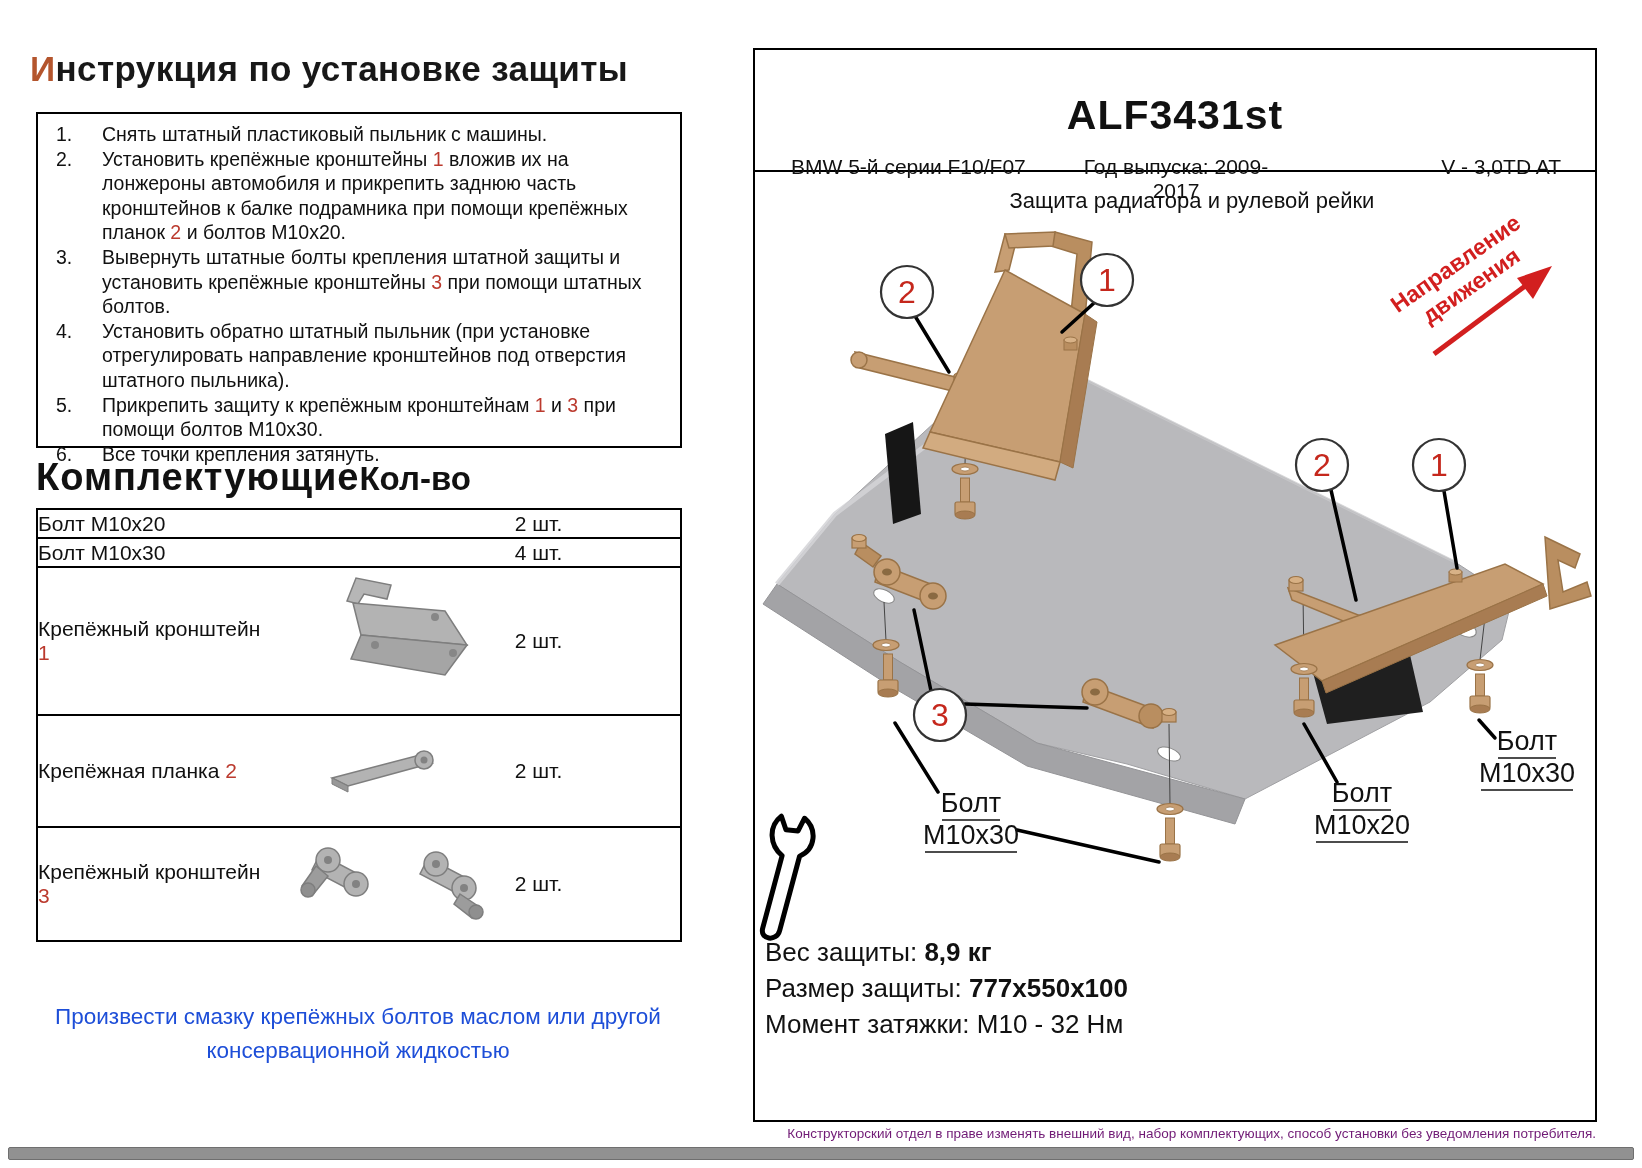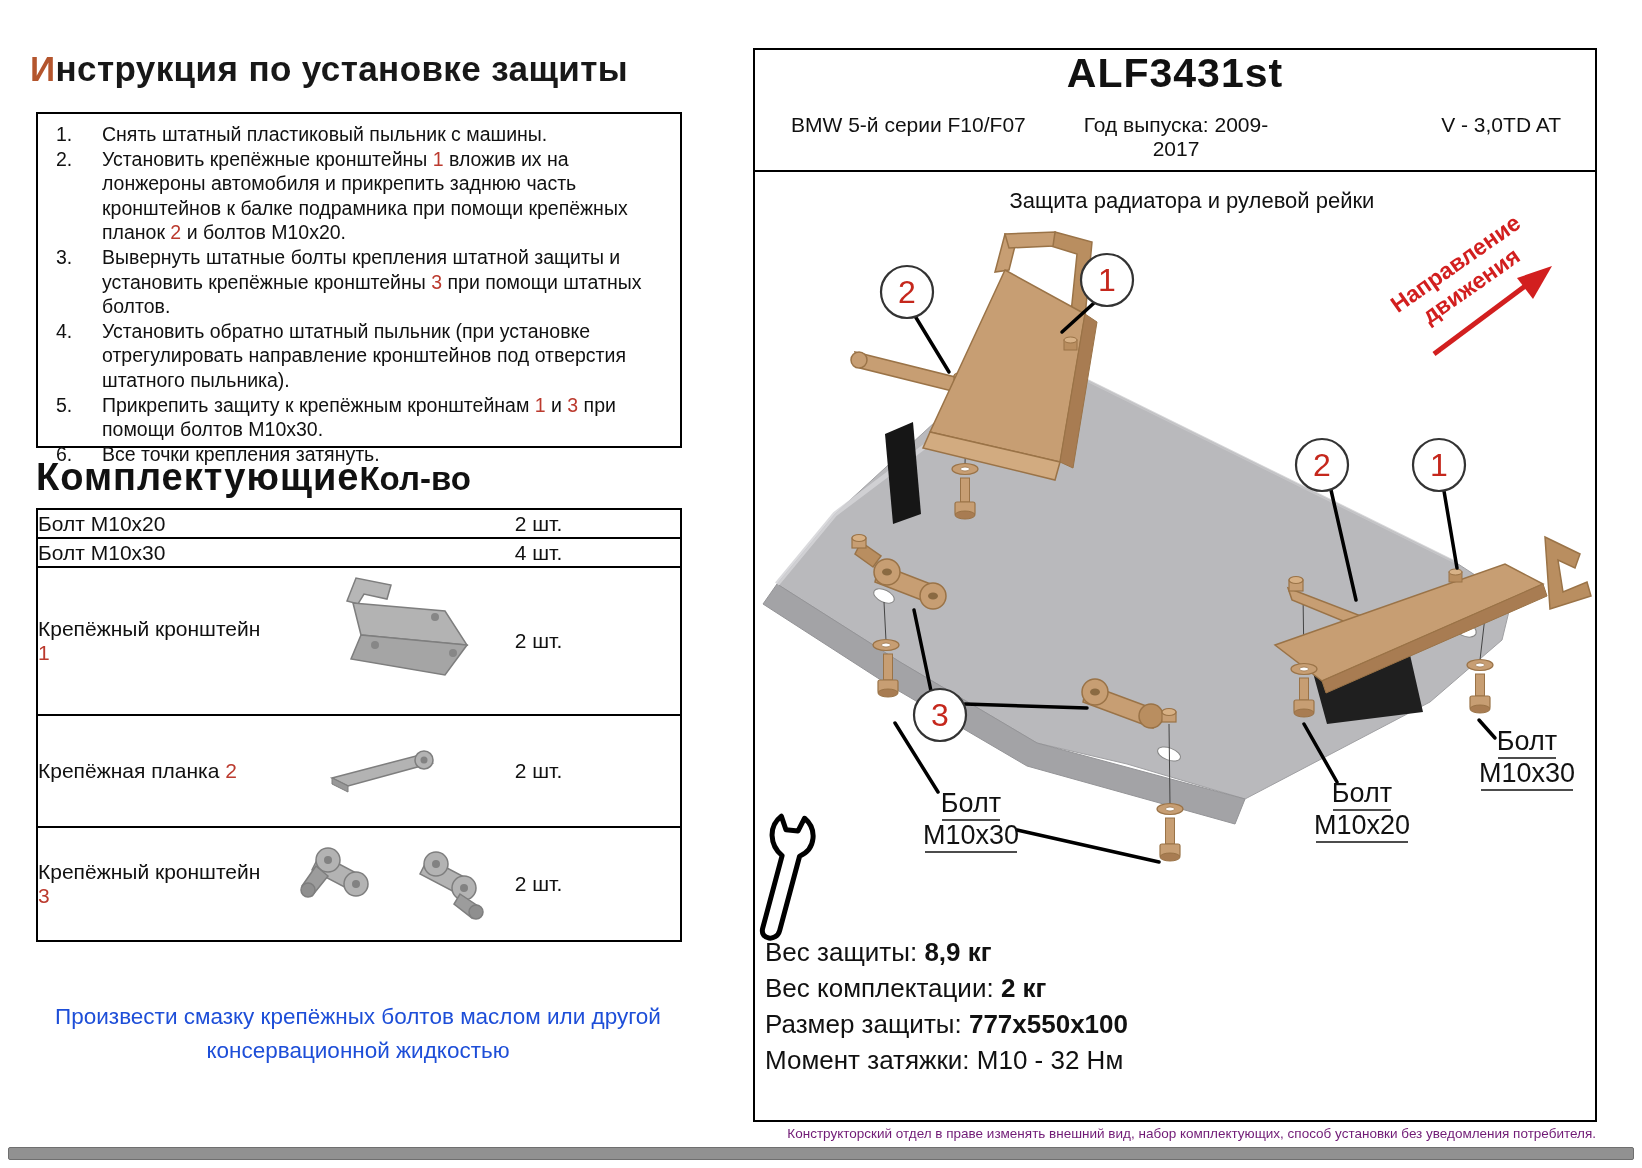--- a/index.html
+++ b/index.html
@@ -28,21 +28,21 @@
   td.qty{width:110px;padding-left:2px;}
   tr.r-small td{height:27px;}
   tr.r-b1 td{height:146px;}
   tr.r-b2 td{height:110px;}
   tr.r-b3 td{height:112px;}
   .note{position:absolute;left:28px;top:1000px;width:660px;text-align:center;font-size:22.5px;
         line-height:1.5;color:#1d4ed8;}
   
   .panel{position:absolute;left:753px;top:48px;width:844px;height:1074px;border:2px solid #000;box-sizing:border-box;}
   .panel-header{position:absolute;left:0;top:0;right:0;height:120px;border-bottom:2px solid #000;}
-  .code{text-align:center;font-size:41px;font-weight:bold;letter-spacing:1px;padding-top:0;}
+  .code{text-align:center;font-size:41px;font-weight:bold;letter-spacing:1px;padding-top:10px;margin-top:32px;}
   .hrow{display:flex;padding:16px 34px 0 36px;font-size:21px;}
   .hrow .h-car{flex:1.2;text-align:left;}
   .hrow .h-year{flex:1;text-align:center;}
   .hrow .h-eng{flex:1.2;text-align:right;}
   .drawing{position:absolute;left:0;top:122px;width:840px;height:948px;}
   .drawing svg{display:block;}
   .drawing text{font-family:"Liberation Sans","DejaVu Sans",sans-serif;}
   .specs{position:absolute;left:10px;top:884px;font-size:26px;line-height:36px;white-space:nowrap;}
   .specs b{font-weight:bold;}
   .disclaimer{position:absolute;right:46px;top:1126px;font-size:13.5px;color:#701a75;white-space:nowrap;}
@@ -348,21 +348,20 @@
         </g>
 
         <g transform="translate(30,700) rotate(15)">
           <path d="M -7,60 L -7,-15 C -22,-22 -28,-40 -18,-53 L -10,-41 L 2,-43 L 5,-57 C 20,-50 24,-30 10,-19 L 10,58 C 10,70 -7,72 -7,60 Z" fill="#fff" stroke="#000" stroke-width="5" stroke-linejoin="round"></path>
         </g>
       </svg>
     </div>
 
     <div class="specs">
       <div><span>Вес защиты: </span><b>8,9 кг</b></div>
-      <div><span>Вес комплектации: </span><b>2 кг</b></div>
       <div><span>Размер защиты: </span><b>777х550х100</b></div>
       <div><span>Момент затяжки: </span><span>М10 - 32 Нм</span></div>
     </div>
   </div>
 
   <div class="disclaimer">Конструкторский отдел в праве изменять внешний вид, набор комплектующих, способ установки без уведомления потребителя.</div>
   <div class="bottombar"></div>
 </div>
 
 </body></html>

